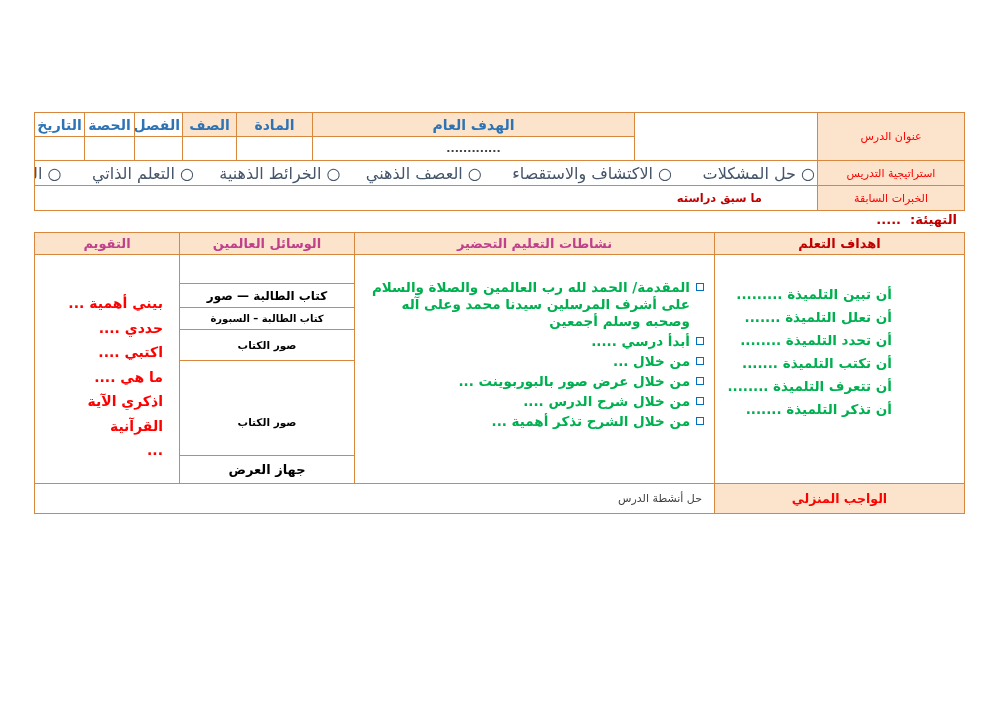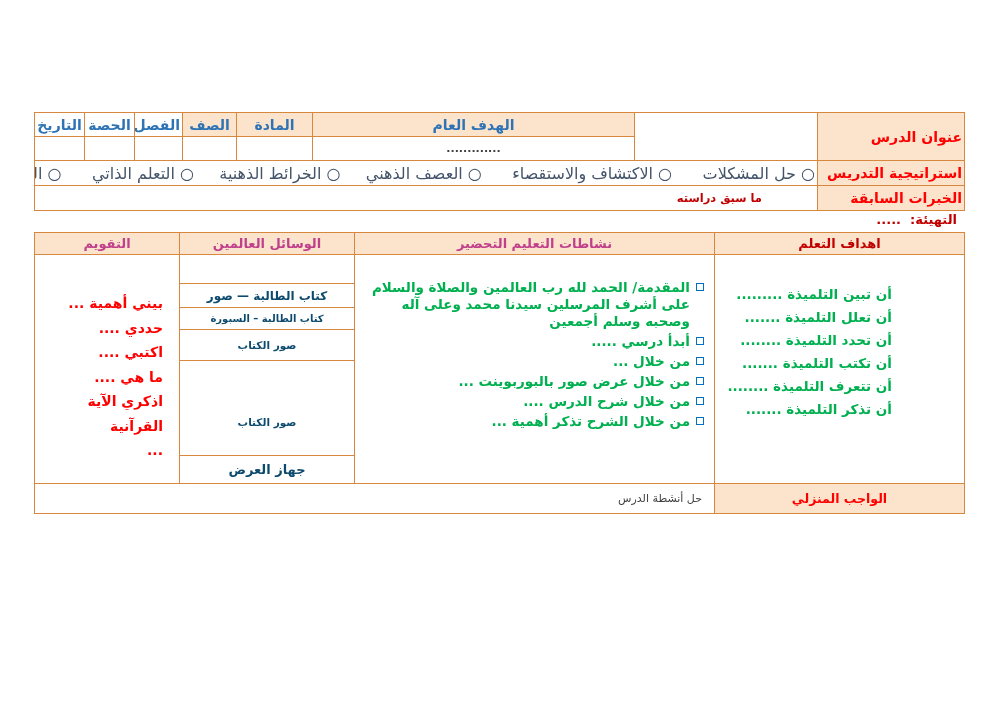--- a/index.html
+++ b/index.html
@@ -13,42 +13,42 @@
 
   table { border-collapse:collapse; table-layout:fixed; }
   td { border:1px solid #d8873f; overflow:hidden; padding:0 2px; }
 
   .tableA { position:absolute; top:112px; right:35px; width:930px; }
   .tableB { position:absolute; top:232px; right:35px; width:930px; }
 
   .h24 { height:24px; } .h25 { height:25px; } .h22 { height:22px; } .h228 { height:228px; } .h30 { height:30px; }
 
   .peach { background:#fbe3cc; }
-  .lbl-red  { color:#ff0000; font-weight:bold; font-size:14px; text-align:right; }
+  .lbl-red  { color:#ff0000; font-weight:normal; font-size:11px; text-align:center; }
   .lbl-blue { color:#2e74b5; font-weight:bold; font-size:14px; text-align:center; }
   .dots-cell { text-align:center; font-size:11px; font-weight:bold; color:#404040; }
   .options-cell { text-align:center; font-size:16px; color:#44546a; white-space:pre; }
   .prior-cell { text-align:right; padding-right:55px; color:#c00000; font-weight:bold; font-size:11.5px; }
 
   .warmup { position:absolute; top:212px; right:43px; color:#c00000; font-weight:bold; font-size:13px; white-space:pre; }
 
   .main-hdr { font-weight:bold; font-size:13px; text-align:center; }
   .hdr-darkred { color:#c00000; }
   .hdr-magenta { color:#c0408c; }
 
   .body-cell { vertical-align:top; }
   .objectives-cell { padding:28px 72px 0 3px; }
   .objective { color:#00b050; font-weight:bold; font-size:13.5px; line-height:23px; text-align:right; white-space:nowrap; }
 
   .activities-cell { padding:24px 10px 0 8px; }
   .activity { display:flex; align-items:flex-start; color:#00b050; font-weight:bold; font-size:13.5px; line-height:17px; text-align:right; margin-bottom:3px; }
   .sq { flex:0 0 auto; width:8px; height:8px; border:1.5px solid #0070c0; margin-top:4px; margin-left:6px; background:#fff; }
 
   .aids-cell { padding:0; }
-  .aid-row { display:flex; align-items:center; justify-content:center; border-bottom:1px solid #d8873f; font-weight:bold; color:#0c4a6e; text-align:center; }
+  .aid-row { display:flex; align-items:center; justify-content:center; border-bottom:1px solid #d8873f; font-weight:bold; color:#000000; text-align:center; }
   .ar1 { height:29px; }
   .ar2 { height:24px; font-size:12px; }
   .ar3 { height:22px; font-size:10px; }
   .ar4 { height:31px; font-size:10.5px; }
   .ar5 { height:95px; font-size:10.5px; padding-top:28px; }
   .ar6 { height:27px; font-size:13px; border-bottom:none; }
 
   .eval-cell { padding:36px 16px 0 6px; }
   .evaluation { color:#ff0000; font-weight:bold; font-size:14px; line-height:24.5px; text-align:right; }
 

